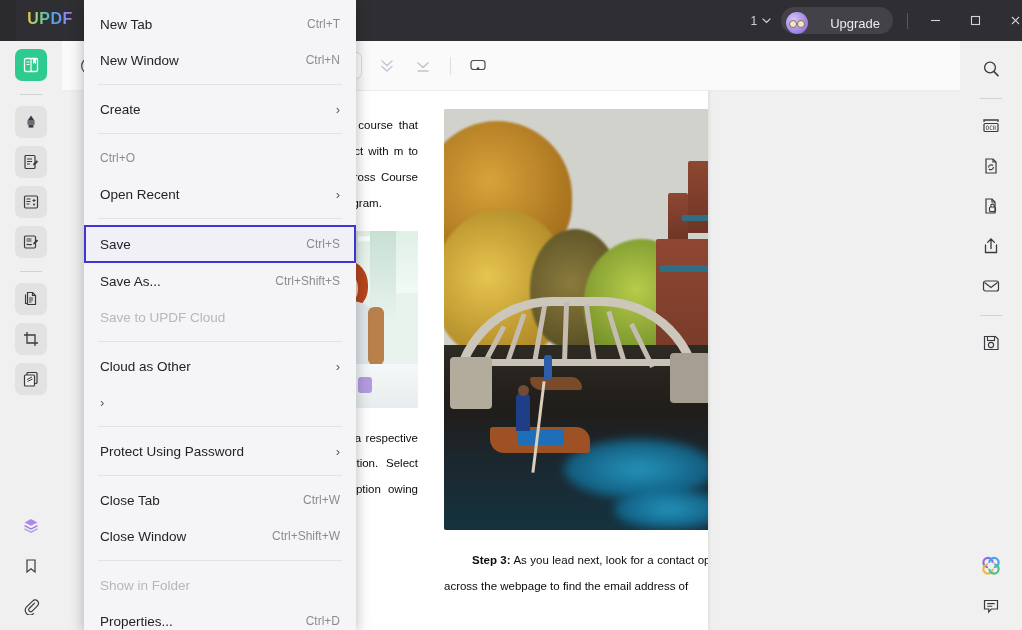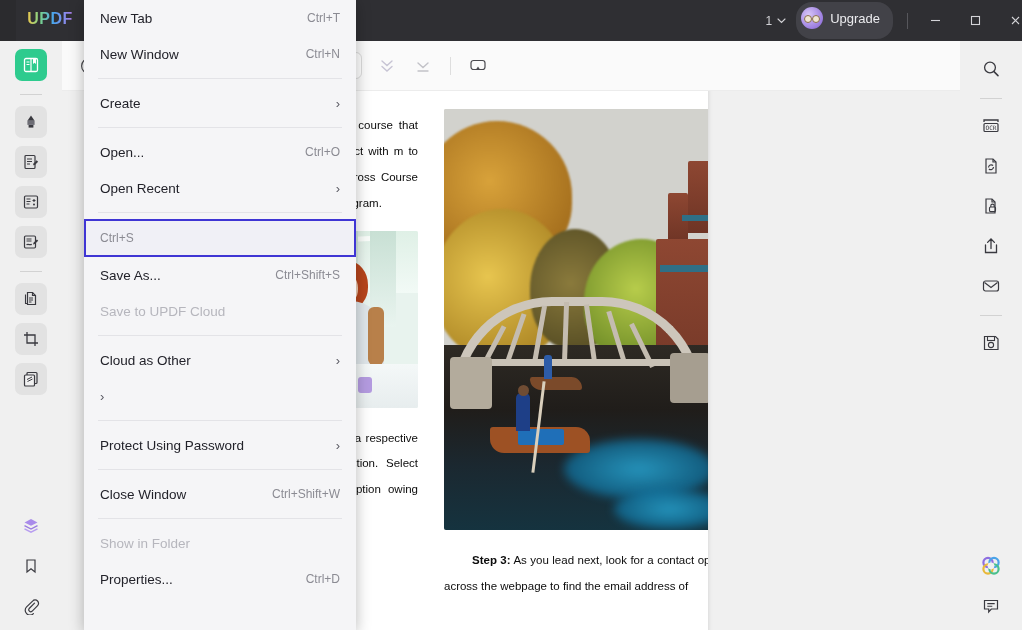--- a/index.html
+++ b/index.html
@@ -43,22 +43,22 @@
   }
   .tb-right {
     margin-left: auto; display: flex; align-items: center; gap: 2px;
     height: 41px; padding-right: 4px;
   }
   .wincount {
     display: flex; align-items: center; gap: 5px; color: #d2d2d6;
     font-size: 12px; padding: 0 8px; cursor: pointer;
   }
   .upgrade {
-    display: flex; align-items: center; gap: 7px;
-    background: #424248; border-radius: 16px; padding: 5px 13px 10px 5px;
+    display: flex; align-items: center; gap: 22px;
+    background: #424248; border-radius: 16px; padding: 5px 13px 0 5px;
     color: #ececef; font-size: 13px; cursor: pointer; margin-right: 6px;
   }
   .avatar {
     width: 22px; height: 22px; border-radius: 50%;
     background: radial-gradient(circle at 35% 35%, #d7c6f7, #9b7de0 70%, #7b5bd0);
     position: relative;
   }
   .avatar::before, .avatar::after {
     content: ""; position: absolute; top: 8px; width: 6px; height: 6px;
     border-radius: 50%; background: #efe6d2; border: 1px solid #8a6e4e;
@@ -163,21 +163,21 @@
     border-radius: 125px 125px 0 0; box-sizing: border-box;
   }
   .pb-strut { position:absolute; width:5px; background:#c4bcb0; transform-origin: bottom center; }
   .pb-boat { position:absolute; background:#8c4a22; border-radius: 3px 14px 3px 14px; }
   .pb-person { position:absolute; background:#1e3f87; border-radius: 3px 3px 0 0; }
 
   
   .menu {
     position: absolute; left: 84px; top: 0; width: 272px; height: 630px;
     background: #f5f5f7; box-shadow: 0 3px 14px rgba(0,0,0,.28);
-    padding-top: 0; z-index: 40;
+    padding-top: 6px; z-index: 40;
   }
   .mrow {
     height: 36px; display: flex; align-items: center; padding: 0 16px;
     font-size: 13.5px; color: #22222a; cursor: pointer; position: relative;
   }
   .mrow .lbl { flex: 1; }
   .mrow .acc { color: #8b8b93; font-size: 12px; }
   .mrow .arr { color: #5a5a63; font-size: 13px; }
   .mrow.disabled { color: #b6b6bd; cursor: default; }
   .mdiv { height: 1px; background: #e3e3e7; margin: 6px 14px; }
@@ -544,29 +544,29 @@
         <span class="lbl">New Window</span>
         <span class="acc">Ctrl+N</span>
       </div>
       <div class="mdiv"></div>
       <div class="mrow">
         <span class="lbl">Create</span>
         <span class="arr">›</span>
       </div>
       <div class="mdiv"></div>
       <div class="mrow">
-        <span class="lbl">Open...</span>
         <span class="acc">Ctrl+O</span>
       </div>
       <div class="mrow">
         <span class="lbl">Open Recent</span>
         <span class="arr">›</span>
       </div>
       <div class="mdiv"></div>
       <div class="mrow selected">
+        <span class="lbl">Save</span>
         <span class="acc">Ctrl+S</span>
       </div>
       <div class="mrow">
         <span class="lbl">Save As...</span>
         <span class="acc">Ctrl+Shift+S</span>
       </div>
       <div class="mrow disabled">
         <span class="lbl">Save to UPDF Cloud</span>
       </div>
       <div class="mdiv"></div>
@@ -576,20 +576,24 @@
       </div>
       <div class="mrow">
         <span class="arr">›</span>
       </div>
       <div class="mdiv"></div>
       <div class="mrow">
         <span class="lbl">Protect Using Password</span>
         <span class="arr">›</span>
       </div>
       <div class="mdiv"></div>
+      <div class="mrow">
+        <span class="lbl">Close Tab</span>
+        <span class="acc">Ctrl+W</span>
+      </div>
       <div class="mrow">
         <span class="lbl">Close Window</span>
         <span class="acc">Ctrl+Shift+W</span>
       </div>
       <div class="mdiv"></div>
       <div class="mrow disabled">
         <span class="lbl">Show in Folder</span>
       </div>
       <div class="mrow">
         <span class="lbl">Properties...</span>

